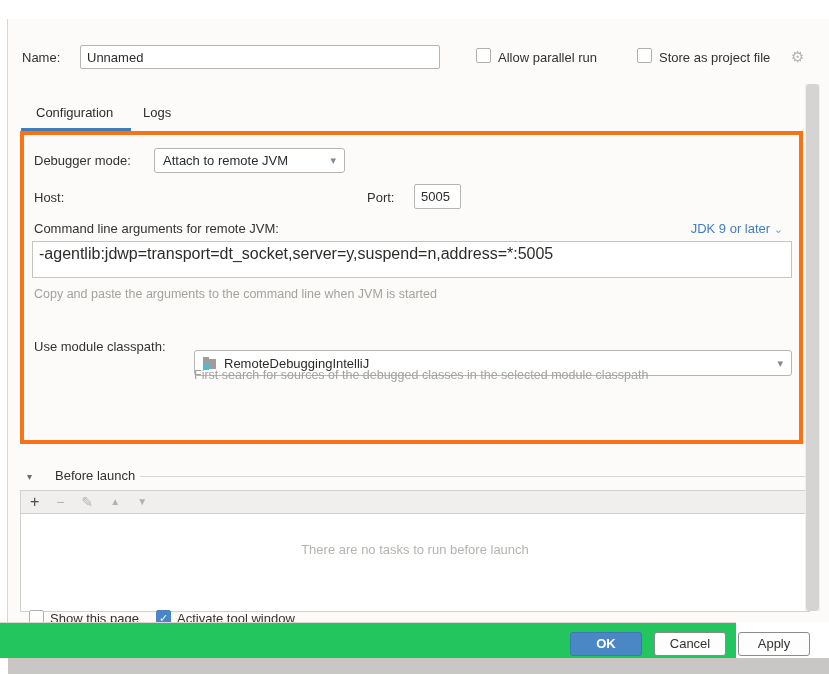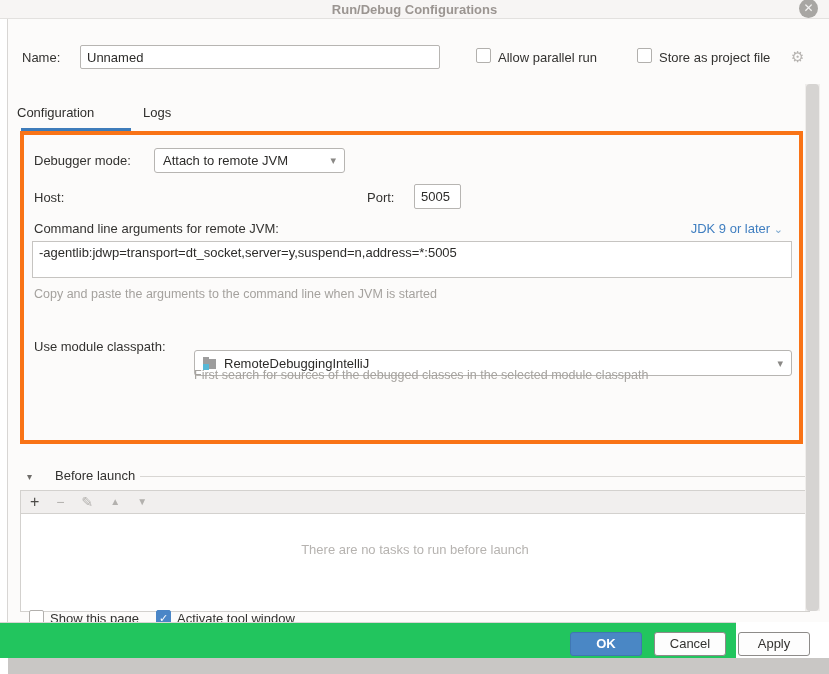--- a/index.html
+++ b/index.html
@@ -45,21 +45,21 @@
 
   .combo { position:absolute; background:#ffffff; border:1px solid #b7b5b2; border-radius:3px;
            display:flex; align-items:center; padding:0 8px; color:#2d2c2a; }
   .combo .arrow { margin-left:auto; color:#8a8885; font-size:11px; }
 
   .link { color:#3f7ec0; cursor:pointer; white-space:nowrap; }
   .link .chev { color:#7aa7cf; font-size:11px; }
 
   .cmd-box { position:absolute; left:8px; top:106px; width:760px; height:37px;
              background:#ffffff; border:1px solid #c6c4c1; padding:3px 6px;
-             font-size:13px; color:#2d2c2a; overflow:hidden; white-space:nowrap; }
+             font-size:16px; color:#2d2c2a; overflow:hidden; white-space:nowrap; }
 
   
   .module-icon { position:relative; width:15px; height:13px; margin-right:6px; flex:0 0 auto; }
   .module-icon .folder { position:absolute; left:0; top:2px; width:13px; height:10px; background:#9d9d9d; }
   .module-icon .folder:before { content:""; position:absolute; left:0; top:-2px; width:6px; height:2px; background:#9d9d9d; }
   .module-icon .chip { position:absolute; left:0; bottom:0; width:6px; height:6px; background:#57b8d6; }
 
   
   .section-line { position:absolute; height:1px; background:#d8d6d3; }
   .tri { font-size:10px; color:#6f6d6a; }
@@ -90,38 +90,34 @@
 
   
   .scroll-track { position:absolute; right:9px; top:84px; width:15px; height:527px; background:#f0eeec; z-index:4; }
   .scroll-thumb { position:absolute; left:1px; top:0; width:13px; height:100%; background:#d6d4d2; border-radius:4px; }
 </style>
 </head>
 <body>
 
 <div class="stage">
 
-  <div class="titlebar">
-    <div class="title">Run/Debug Configurations</div>
-    <div class="close-btn">✕</div>
-  </div>
 
   <div class="left-strip"></div>
 
   <div class="dialog-body">
 
     <div class="lbl" style="left:14px; top:31px;">Name:</div>
     <input class="tf" style="left: 72px; top: 26px; width: 360px; height: 24px;" value="Unnamed">
     <div class="checkbox" style="left:468px; top:29px;"></div>
     <div class="lbl" style="left:490px; top:31px;">Allow parallel run</div>
     <div class="checkbox" style="left:629px; top:29px;"></div>
     <div class="lbl" style="left:651px; top:31px;">Store as project file</div>
     <div class="gear" style="left:783px; top:29px;">⚙</div>
 
-    <div class="tab" style="left:9px; top:86px;">Configuration</div>
+    <div class="tab" style="left:28px; top:86px;">Configuration</div>
     <div class="tab" style="left:135px; top:86px;">Logs</div>
     <div class="tab-underline"></div>
 
     <div class="panel">
 
       <div class="lbl" style="left:10px; top:18px;">Debugger mode:</div>
       <div class="combo" style="left:130px; top:13px; width:191px; height:25px;">
         <span>Attach to remote JVM</span>
         <span class="arrow">▾</span>
       </div>

